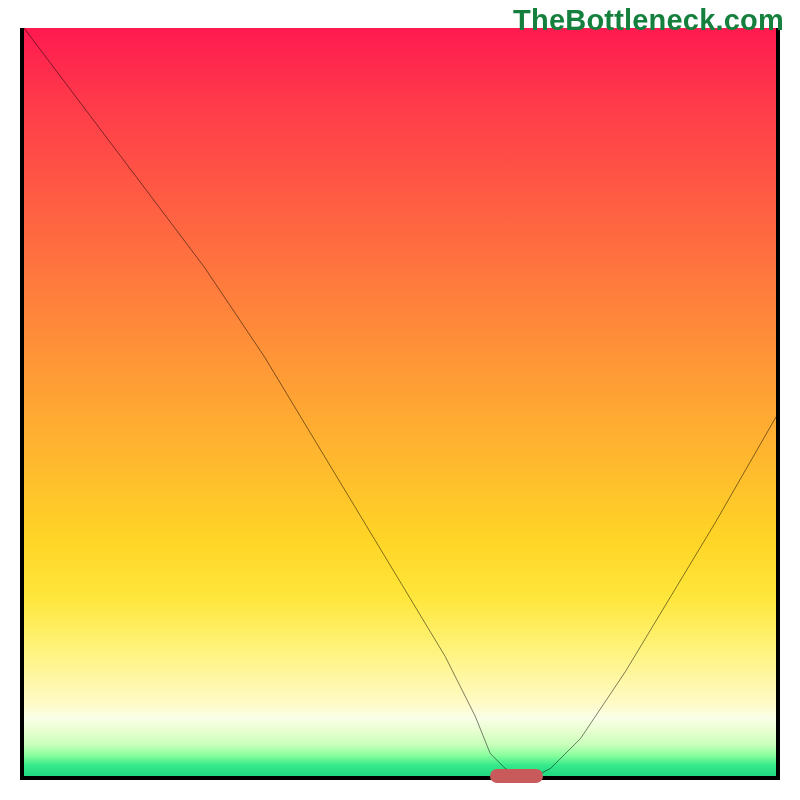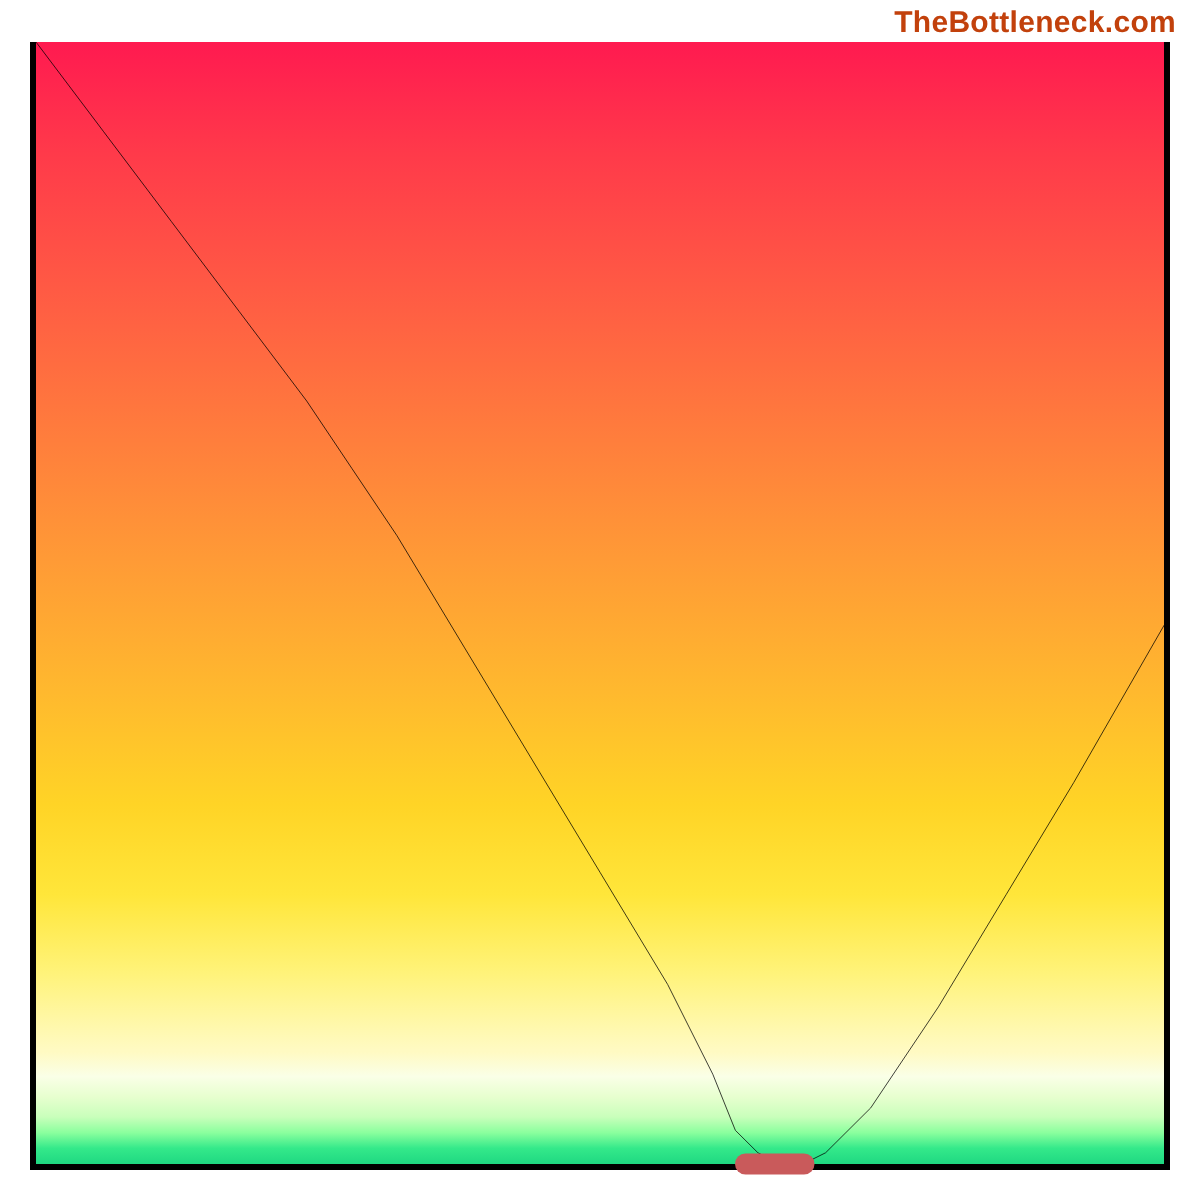--- a/index.html
+++ b/index.html
@@ -13,23 +13,23 @@
   }
   .stage {
     position: relative;
     width: 800px;
     height: 800px;
   }
   .watermark {
     position: absolute;
     top: 4px;
     right: 16px;
-    font-size: 20px;
+    font-size: 29px;
     font-weight: 600;
-    color: #c2410c;
+    color: #15803d;
     letter-spacing: 0.2px;
     z-index: 40;
   }
   .frame {
     position: absolute;
     left: 20px;
     top: 28px;
     width: 760px;
     height: 752px;
     border-left: 4px solid #000;

